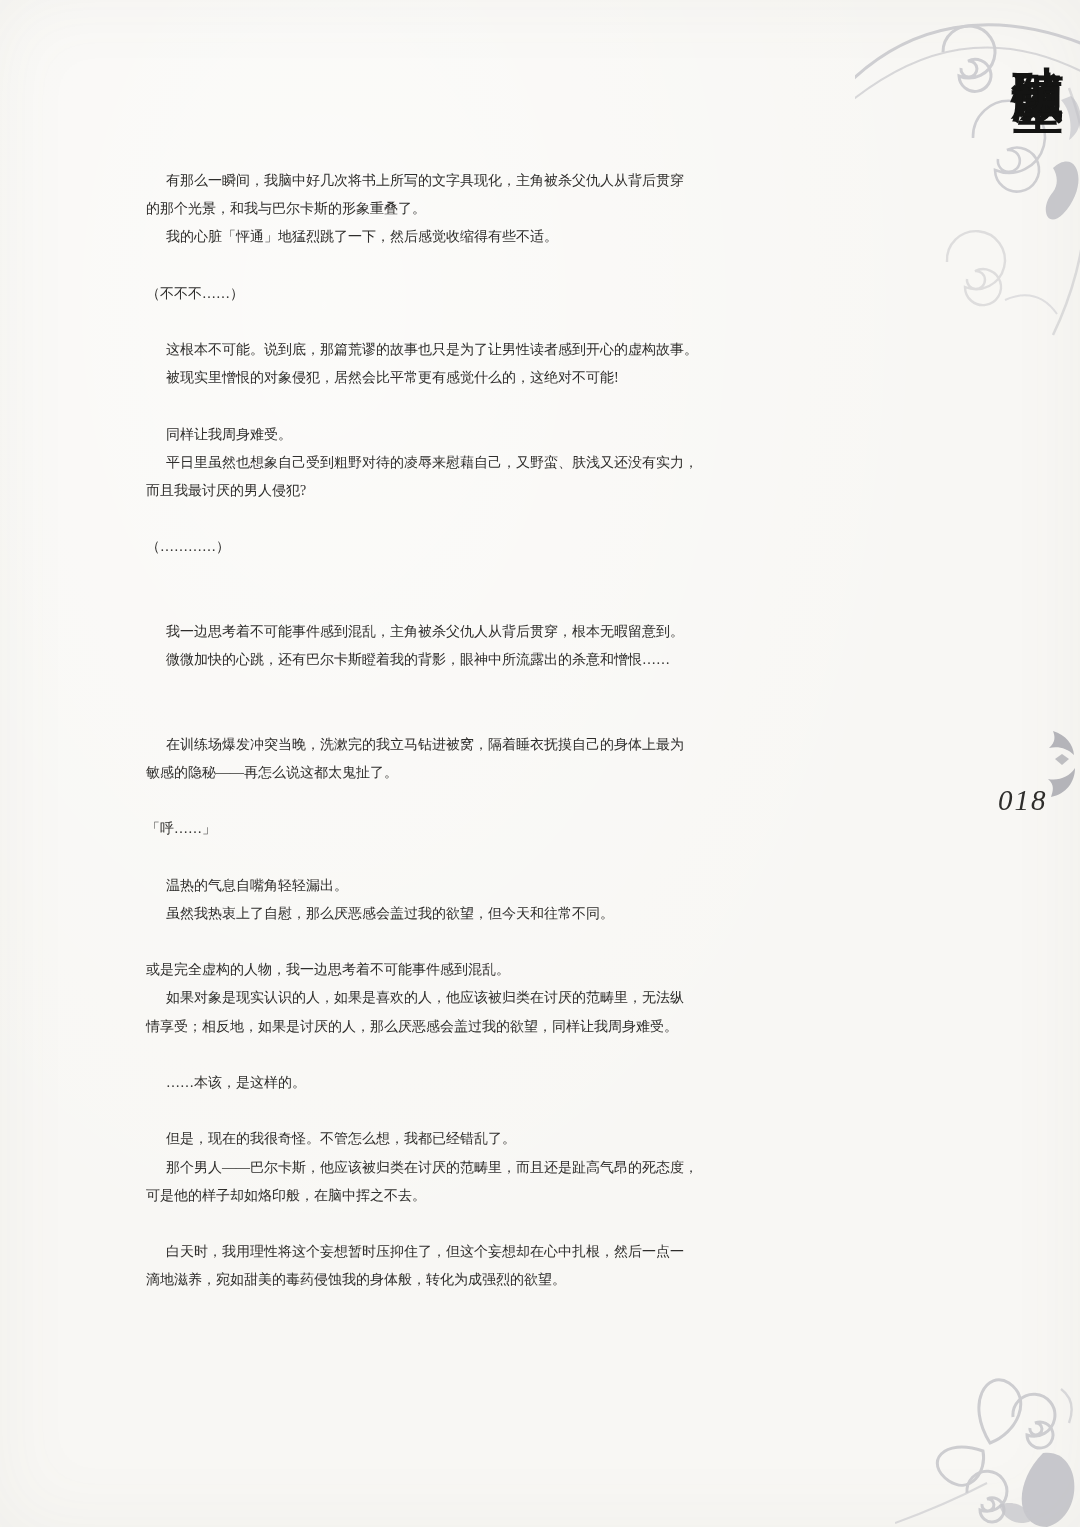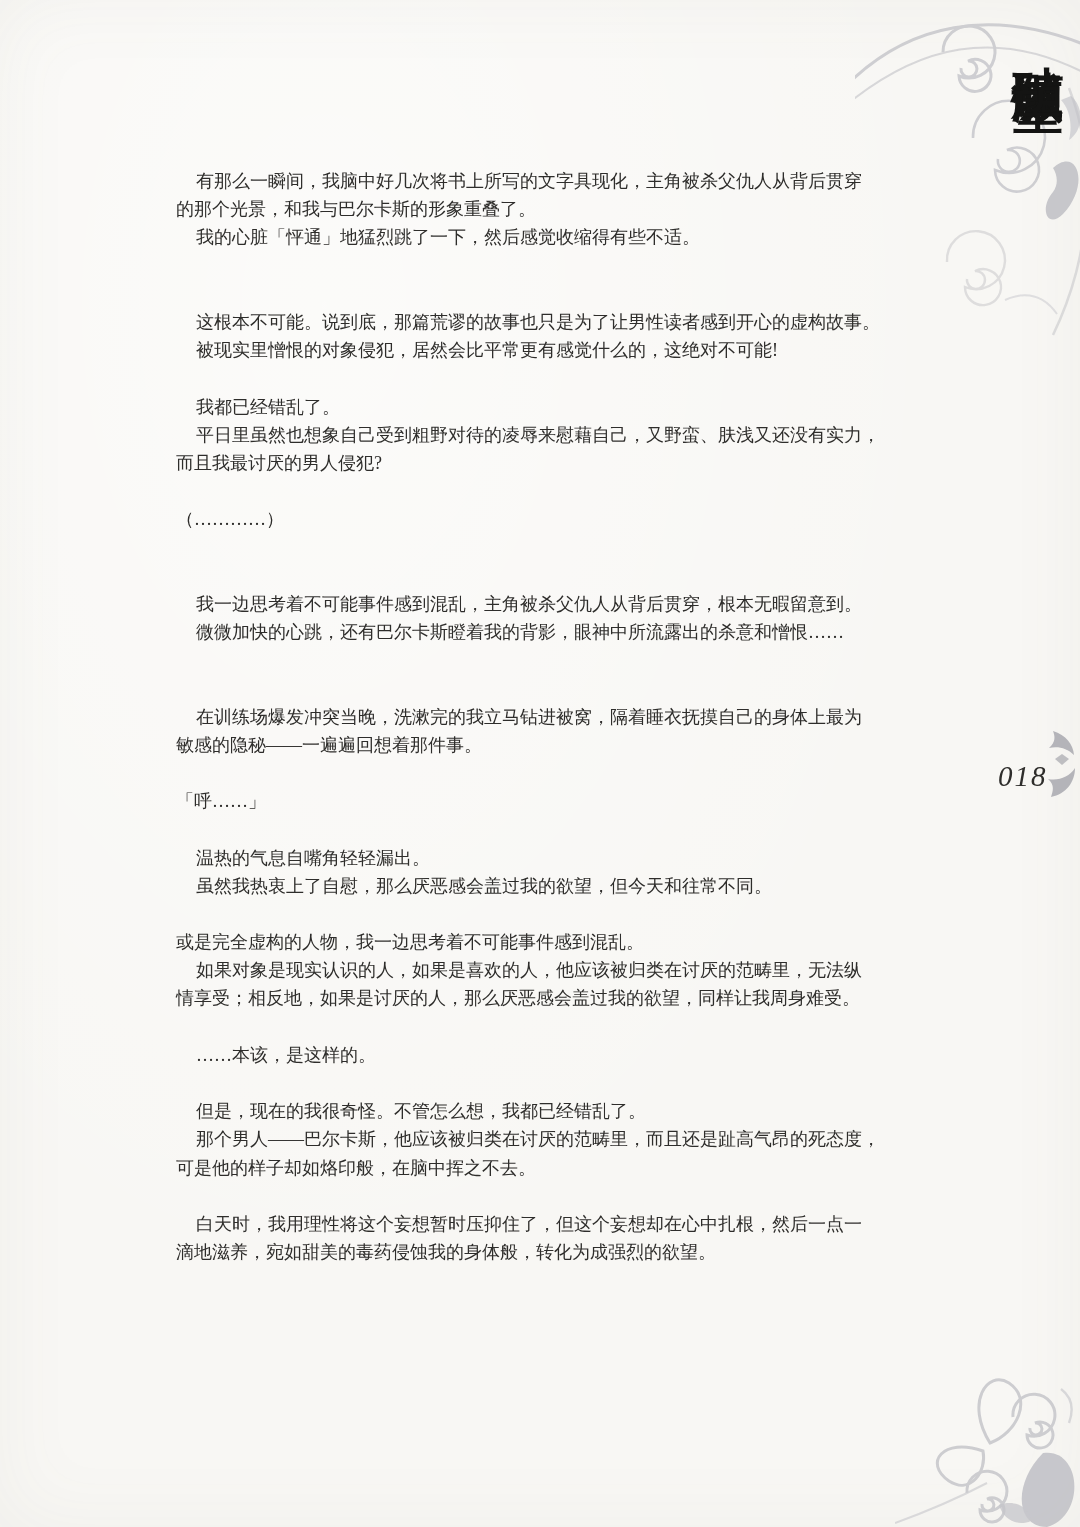--- a/index.html
+++ b/index.html
@@ -11,38 +11,38 @@
   }
   .page{
     position:absolute;inset:0;
     background:
       radial-gradient(ellipse at 30% 20%, rgba(255,255,255,.5), rgba(0,0,0,0) 60%),
       var(--paper,#f8f7f4);
     box-shadow:inset 0 0 80px rgba(120,115,105,.06);
   }
   
   .body-text{
-    position:absolute;left:176px;top:167px;width:790px;
+    position:absolute;left:146px;top:167px;width:790px;
     color:var(--ink,#2e2d2b);
-    font-size:18px;
+    font-size:14px;
   }
   .line{height:28.2px;line-height:28.2px;white-space:nowrap;letter-spacing:0;}
   .line.indent{padding-left:20px;}
   .blank-line{height:28.2px;}
   
   .book-title{
     position:absolute;left:1002px;top:24px;
     writing-mode:vertical-rl;text-orientation:upright;
     font-size:52px;font-weight:bold;letter-spacing:5px;
     color:var(--title_ink,#141413);
     font-family:"Liberation Serif","DejaVu Serif",serif;
   }
   
   .page-number{
-    position:absolute;left:998px;top:760px;
+    position:absolute;left:998px;top:784px;
     font-size:29px;font-style:italic;letter-spacing:2px;
     color:var(--ink,#2e2d2b);
     font-family:"Liberation Serif","DejaVu Serif",serif;
   }
   .page-number-ornament{position:absolute;left:1046px;top:730px;}
   .flourish-top{position:absolute;left:855px;top:0;}
   .flourish-bottom{position:absolute;left:895px;top:1355px;}
   svg{display:block;}
 </style>
 </head>
@@ -102,33 +102,38 @@
       <div>
         <div>
           <div class="line indent">有那么一瞬间，我脑中好几次将书上所写的文字具现化，主角被杀父仇人从背后贯穿</div>
           <div class="line">的那个光景，和我与巴尔卡斯的形象重叠了。</div>
         </div>
         <div>
           <div class="line indent">我的心脏「怦通」地猛烈跳了一下，然后感觉收缩得有些不适。</div>
         </div>
       </div>
       <div class="blank-line"></div>
+      <div>
+        <div>
+          <div class="line">（不不不……）</div>
+        </div>
+      </div>
       <div class="blank-line"></div>
       <div>
         <div>
           <div class="line indent">这根本不可能。说到底，那篇荒谬的故事也只是为了让男性读者感到开心的虚构故事。</div>
         </div>
         <div>
           <div class="line indent">被现实里憎恨的对象侵犯，居然会比平常更有感觉什么的，这绝对不可能!</div>
         </div>
       </div>
       <div class="blank-line"></div>
       <div>
         <div>
-          <div class="line indent">我都已经错乱了。</div>
+          <div class="line indent">同样让我周身难受。</div>
         </div>
         <div>
           <div class="line indent">平日里虽然也想象自己受到粗野对待的凌辱来慰藉自己，又野蛮、肤浅又还没有实力，</div>
           <div class="line">而且我最讨厌的男人侵犯?</div>
         </div>
       </div>
       <div class="blank-line"></div>
       <div>
         <div>
           <div class="line">（…………）</div>
@@ -142,21 +147,21 @@
         </div>
         <div>
           <div class="line indent">微微加快的心跳，还有巴尔卡斯瞪着我的背影，眼神中所流露出的杀意和憎恨……</div>
         </div>
       </div>
       <div class="blank-line"></div>
       <div class="blank-line"></div>
       <div>
         <div>
           <div class="line indent">在训练场爆发冲突当晚，洗漱完的我立马钻进被窝，隔着睡衣抚摸自己的身体上最为</div>
-          <div class="line">敏感的隐秘——一遍遍回想着那件事。</div>
+          <div class="line">敏感的隐秘——再怎么说这都太鬼扯了。</div>
         </div>
       </div>
       <div class="blank-line"></div>
       <div>
         <div>
           <div class="line">「呼……」</div>
         </div>
       </div>
       <div class="blank-line"></div>
       <div>

